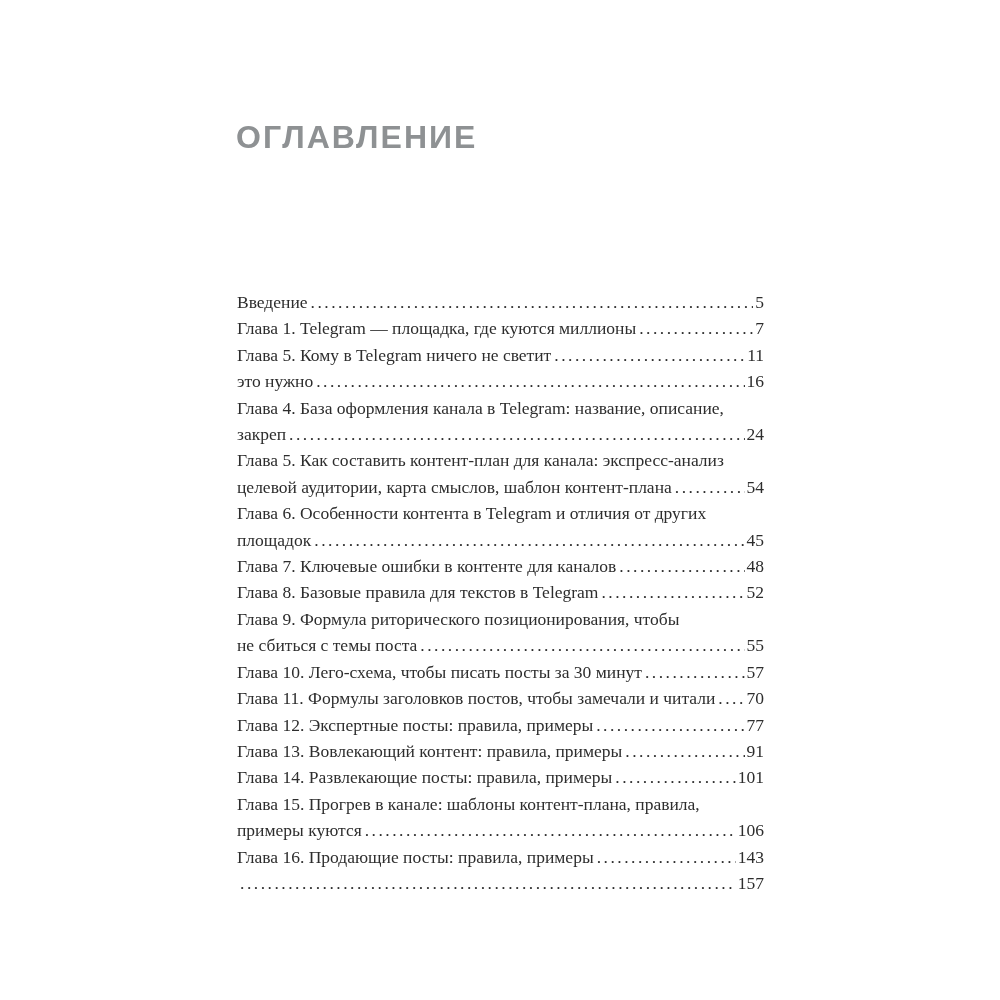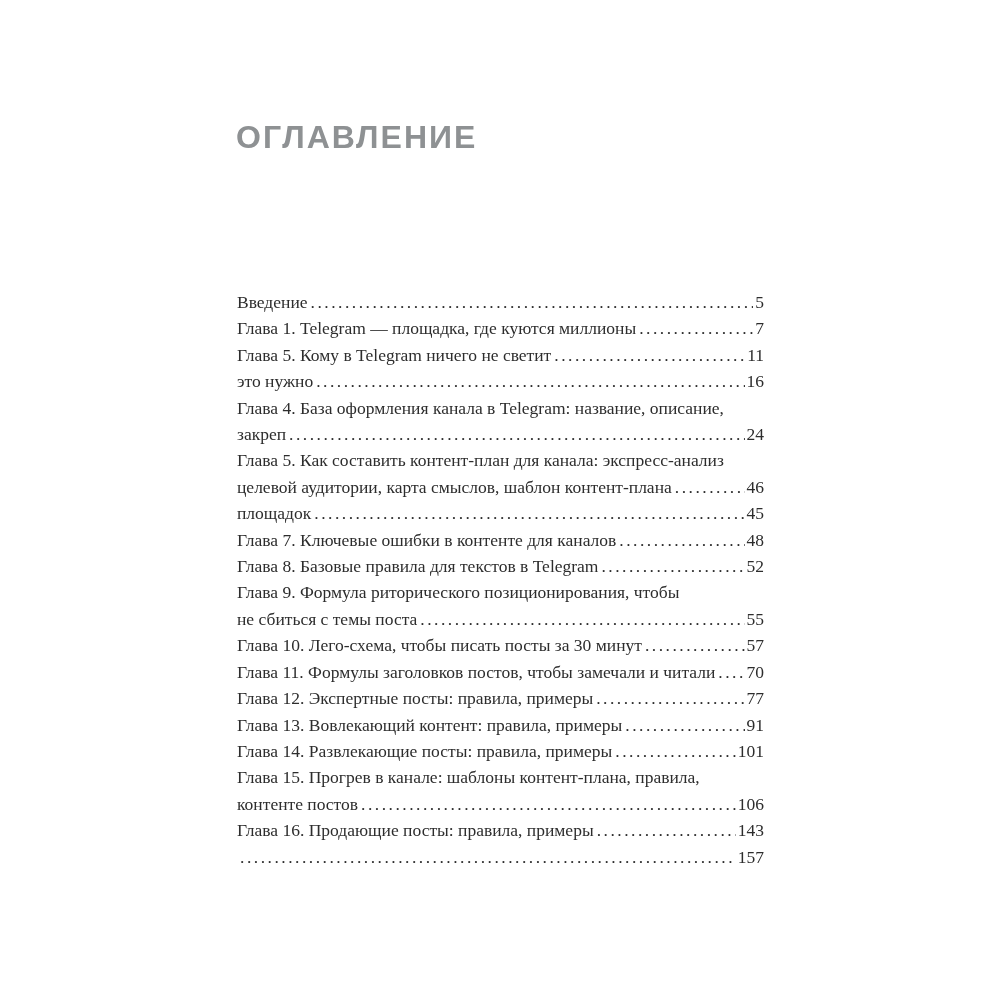--- a/index.html
+++ b/index.html
@@ -105,25 +105,28 @@
       </div>
     </div>
 
     <div class="entry">
       <div class="line">
         <span class="txt">Глава 5. Как составить контент-план для канала: экспресс-анализ</span>
       </div>
       <div class="line">
         <span class="txt">целевой аудитории, карта смыслов, шаблон контент-плана</span>
         <span class="dots">............................................................................................................................................................................................................................................................................................................</span>
-        <span class="num">46</span>
-      </div>
-    </div>
-
-    <div class="entry">
+        <span class="num">54</span>
+      </div>
+    </div>
+
+    <div class="entry">
+      <div class="line">
+        <span class="txt">Глава 6. Особенности контента в Telegram и отличия от других</span>
+      </div>
       <div class="line">
         <span class="txt">площадок</span>
         <span class="dots">............................................................................................................................................................................................................................................................................................................</span>
         <span class="num">45</span>
       </div>
     </div>
 
     <div class="entry">
       <div class="line">
         <span class="txt">Глава 7. Ключевые ошибки в контенте для каналов</span>
@@ -189,21 +192,21 @@
         <span class="dots">............................................................................................................................................................................................................................................................................................................</span>
         <span class="num">101</span>
       </div>
     </div>
 
     <div class="entry">
       <div class="line">
         <span class="txt">Глава 15. Прогрев в канале: шаблоны контент-плана, правила,</span>
       </div>
       <div class="line">
-        <span class="txt">контенте постов</span>
+        <span class="txt">примеры куются</span>
         <span class="dots">............................................................................................................................................................................................................................................................................................................</span>
         <span class="num">106</span>
       </div>
     </div>
 
     <div class="entry">
       <div class="line">
         <span class="txt">Глава 16. Продающие посты: правила, примеры</span>
         <span class="dots">............................................................................................................................................................................................................................................................................................................</span>
         <span class="num">143</span>

